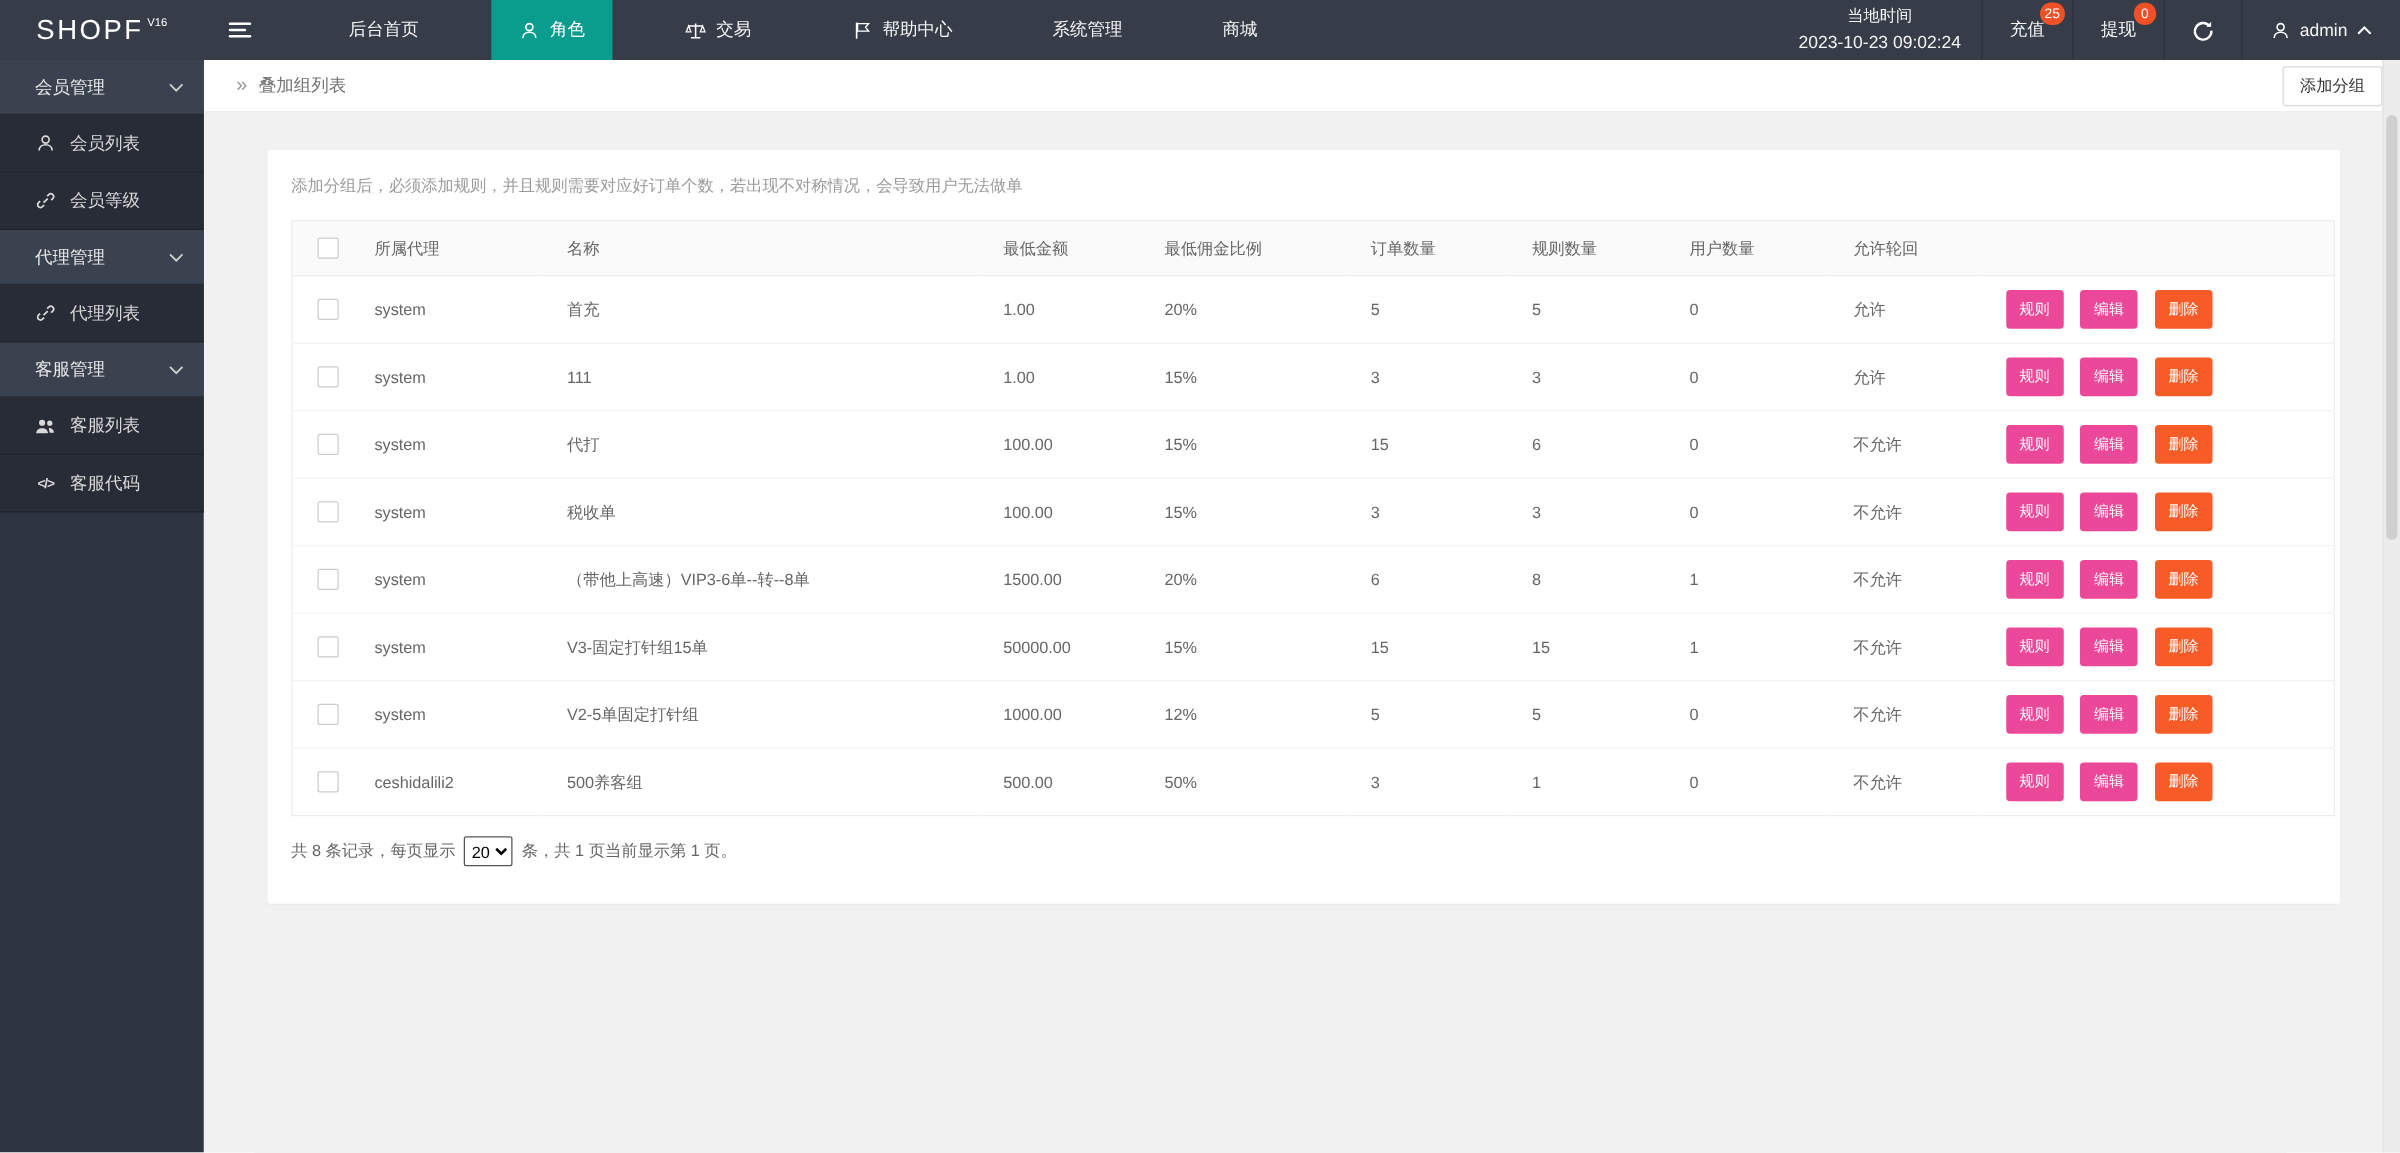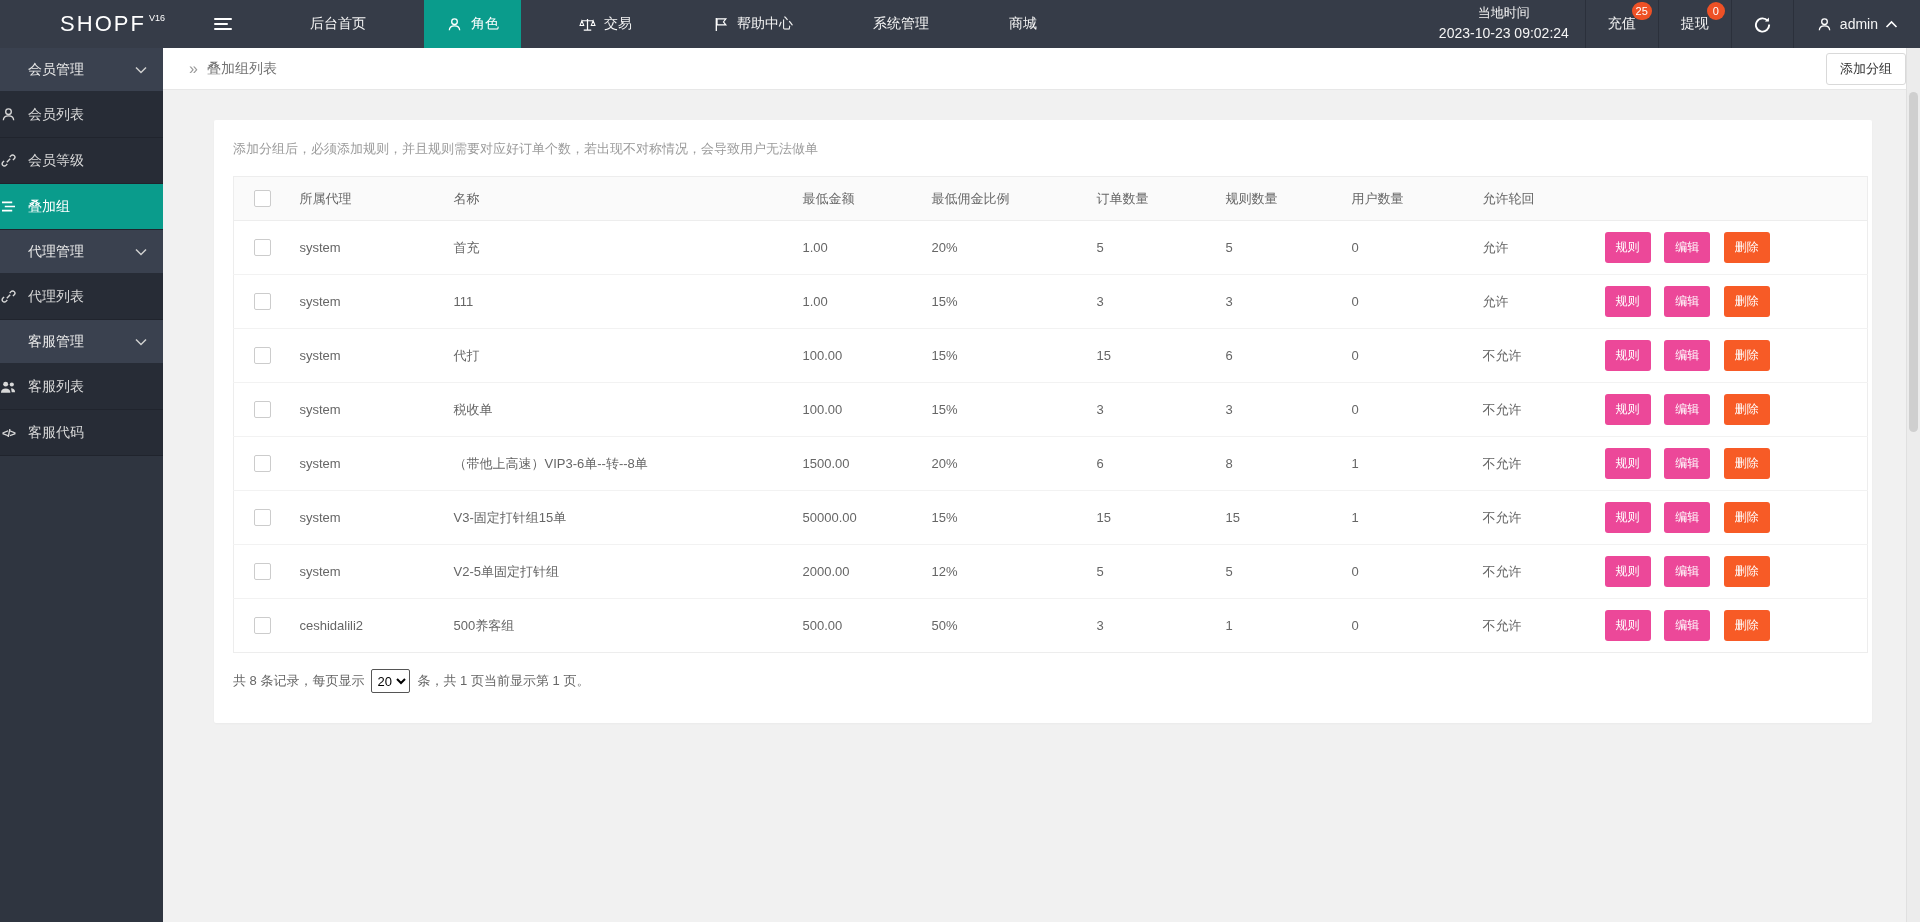--- a/index.html
+++ b/index.html
@@ -1,42 +1,42 @@
 <!DOCTYPE html>
 <html><head>
 <meta charset="utf-8">
 <style>
   * { margin:0; padding:0; box-sizing:border-box; }
   html,body { width:1920px; height:922px; overflow:hidden; }
   body { font-family:"Liberation Sans", sans-serif; background:#f1f1f1; position:relative; color:#666; }
 
   
   .topbar { position:absolute; top:0; left:0; width:1920px; height:48px; background:#363c48; display:flex; align-items:stretch; z-index:30; color:#f5f5f5; }
-  .logo { width:163px; display:flex; align-items:center; justify-content:center; color:#fff; font-size:22px; letter-spacing:2px; font-weight:400;margin-left:31px; }
+  .logo { width:163px; display:flex; align-items:center; justify-content:center; color:#fff; font-size:22px; letter-spacing:2px; font-weight:400; }
   .logo sup { font-size:9px; letter-spacing:0; margin-left:3px; transform:translateY(-6px); }
   .nav { display:flex; align-items:stretch;gap:36px; }
   .nav-item { display:flex; align-items:center; gap:8px; padding:0 22px; font-size:14px; cursor:pointer; }
   .nav-item.hamburger { padding:0 20px; }
   .nav-item.active { background:#0a9c8c; color:#fff; }
   .topbar-right { margin-left:auto; display:flex; align-items:stretch; }
   .time-block { display:flex; flex-direction:column; justify-content:center; text-align:center; padding:0 16px; line-height:1.55; }
   .time-label { font-size:13px; }
   .time-value { font-size:14px; }
   .tb-cell { display:flex; align-items:center; padding:0 22px; font-size:14px; border-left:1px solid #2b303b; position:relative; cursor:pointer; }
   .badge { position:absolute; top:2px; right:6px; min-width:18px; height:18px; line-height:18px; border-radius:9px; background:#ee5126; color:#fff; font-size:11px; text-align:center; padding:0 4px; }
   .admin-cell { gap:7px; }
   .icon-bars { width:18px; height:12px; display:flex; flex-direction:column; justify-content:space-between; }
   .icon-bars span { display:block; height:2px; background:#fff; border-radius:1px; }
   .icon-bars span:nth-child(2) { width:80%; }
 
   
   .sidebar { position:absolute; top:48px; left:0; width:163px; bottom:0; background:#2f3540; z-index:20; }
   .side-group-header { height:44px; background:#3a414f; color:#e9e9e9; display:flex; align-items:center; padding:0 16px 0 28px; font-size:14px; border-bottom:1px solid #272c36; cursor:pointer; }
   .side-group-header .chev { margin-left:auto; }
-  .side-item { height:46px; background:#272c36; color:#d9d9d9; display:flex; align-items:center; gap:11px; font-size:14px; border-bottom:1px solid #20242d; cursor:pointer; }
+  .side-item { height:46px; background:#272c36; color:#d9d9d9; display:flex; align-items:center; gap:11px; padding-left:28px; font-size:14px; border-bottom:1px solid #20242d; cursor:pointer; }
   .side-item.active { background:#0a9c8c; color:#fff; }
   .sicon { width:17px; height:17px; display:inline-flex; align-items:center; justify-content:center; flex:0 0 17px; }
   .code-glyph { font-size:11px; font-weight:bold; letter-spacing:-1px; color:#d9d9d9; }
 
   
   .main { position:absolute; left:163px; top:48px; right:0; bottom:0; }
   .breadcrumb-bar { height:42px; background:#fff; border-bottom:1px solid #e7e7e7; display:flex; align-items:center; padding:0 14px 0 26px; box-shadow:0 1px 2px rgba(0,0,0,.04); }
   .crumb-sep { color:#9a9a9a; font-size:16px; margin-right:9px; }
   .crumb-title { color:#737373; font-size:14px; }
   .add-btn { margin-left:auto; background:#fff; border:1px solid #d9d9d9; border-radius:3px; padding:6px 13px; font-size:13px; color:#333; cursor:pointer; }
@@ -178,28 +178,20 @@
     </span>
     <span>会员列表</span>
   </div>
   <div class="side-item">
     <span class="sicon">
       <svg width="15" height="15" viewBox="0 0 16 16">
           <path d="M6.2 9.8l3.6-3.6M9.3 4.2l1.4-1.4a2.4 2.4 0 0 1 3.4 3.4l-1.4 1.4M6.7 11.8l-1.4 1.4a2.4 2.4 0 0 1-3.4-3.4l1.4-1.4" fill="none" stroke="#d9d9d9" stroke-width="1.5"></path>
         </svg>
     </span>
     <span>会员等级</span>
-  </div>
-  <div class="side-item active">
-    <span class="sicon">
-      <svg width="15" height="13" viewBox="0 0 16 14">
-          <path d="M1 2.5h11M4 7h11M1 11.5h11" stroke="#fff" stroke-width="1.8"></path>
-        </svg>
-    </span>
-    <span>叠加组</span>
   </div>
   <div class="side-group-header">
     <span>代理管理</span>
     <span class="chev">
       <svg width="12" height="8" viewBox="0 0 12 8">
           <path d="M1 1.5l5 5 5-5" fill="none" stroke="#cfcfcf" stroke-width="1.5"></path>
         </svg>
     </span>
   </div>
   <div class="side-item">
@@ -367,21 +359,21 @@
           <td class="actions-cell">
             <button class="btn btn-teal">规则</button>
             <button class="btn btn-teal">编辑</button>
             <button class="btn btn-orange">删除</button>
           </td>
         </tr>
             <tr>
           <td class="cell-check"><input type="checkbox" style=""></td>
           <td>system</td>
           <td>V2-5单固定打针组</td>
-          <td>2000.00</td>
+          <td>1000.00</td>
           <td>12%</td>
           <td>5</td>
           <td>5</td>
           <td>0</td>
           <td>不允许</td>
           <td class="actions-cell">
             <button class="btn btn-teal">规则</button>
             <button class="btn btn-teal">编辑</button>
             <button class="btn btn-orange">删除</button>
           </td>

